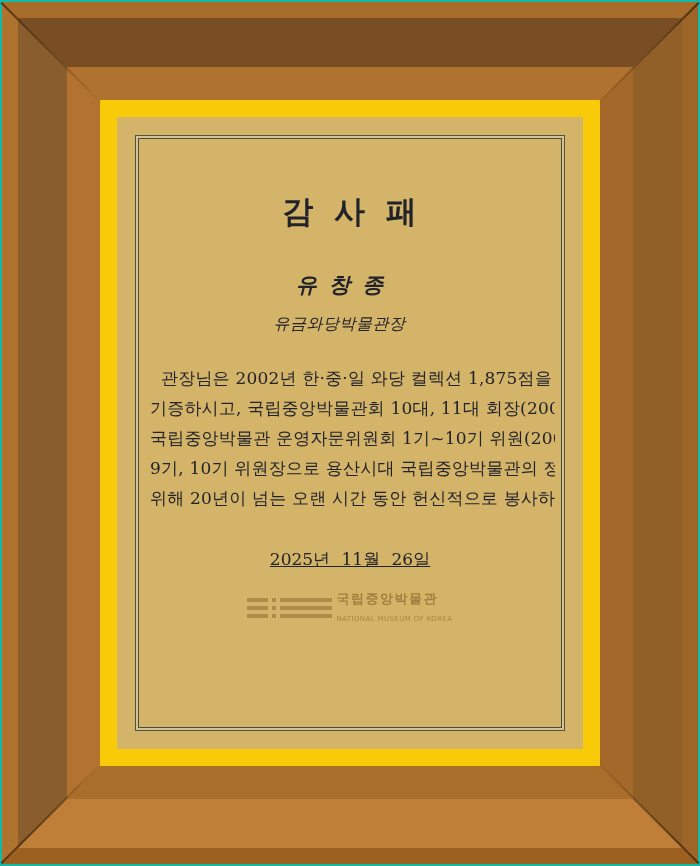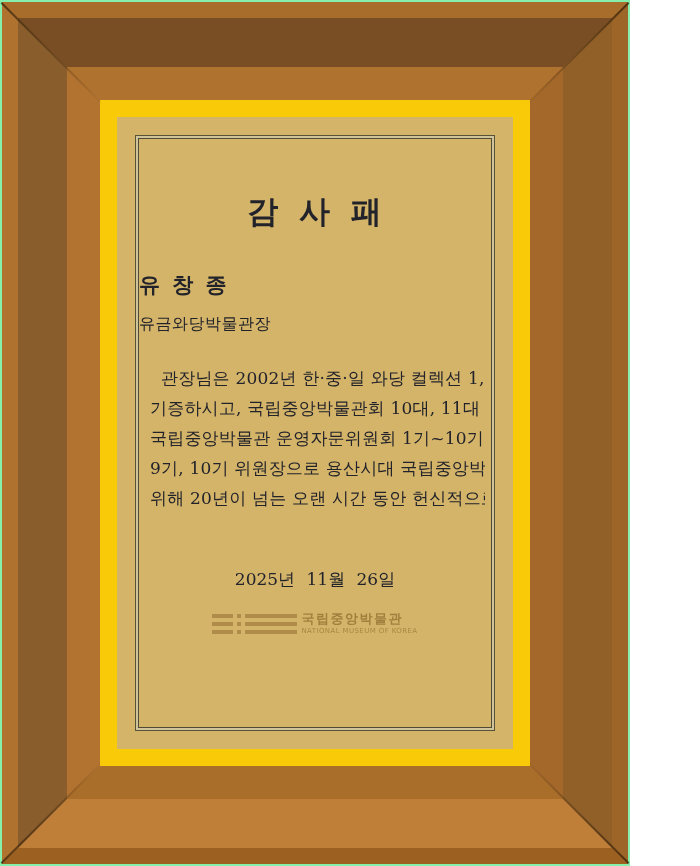--- a/index.html
+++ b/index.html
@@ -1,20 +1,20 @@
 <!DOCTYPE html>
 <html><head>
 <meta charset="utf-8">
 <style>
   html,body { margin:0; padding:0; background:#ffffff; }
   * { box-sizing: border-box; }
 
   .photo {
-    width:630px; height:866px;
-    background:#86efac;            
+    width:700px; height:866px;
+    background:#14b8a6;            
     padding:2px;
     position:relative;
     font-family:"DejaVu Serif","Liberation Serif",serif;
   }
 
   
   .frame-outer {
     width:100%; height:100%;
     border-style:solid; border-width:16px;
     border-color:#a86d2b #9d6527 #9c6120 #b0722f; 
@@ -68,46 +68,46 @@
   .content { width:100%; height:100%; color:#22222a; }
 
   
   .title {
     margin:54px 0 0 0;
     text-align:center;
     font-size:31px; font-weight:700;
     word-spacing:8px; letter-spacing:1px;
     line-height:36px;
   }
-  .recipient { margin-top:44px; text-align:left; padding-right:21px; }
+  .recipient { margin-top:44px; text-align:center; padding-right:21px;font-style:italic; }
   .recipient .name  { font-size:21px; font-weight:700; word-spacing:5px; line-height:24px; }
   .recipient .role  { font-size:16px; margin-top:17px; letter-spacing:0.5px; line-height:19px; }
 
   .body-text { margin-top:30px; padding:0 6px 0 11px; }
   .body-text .line {
     font-size:17px; line-height:30px;
     white-space:nowrap; overflow:hidden;
     letter-spacing:0.2px;
   }
   .body-text .line:first-child { text-indent:11px; }
 
-  .date-line { margin-top:56px; text-align:center; font-size:17px; word-spacing:6px; line-height:21px; }
+  .date-line { margin-top:36px; text-align:center; font-size:17px; word-spacing:6px; line-height:21px;text-decoration:underline; }
   .signature { margin-top:37px; text-align:center; font-size:20px; font-weight:600; word-spacing:6px; line-height:24px; }
 
   
   .logo { margin-top:21px; display:flex; justify-content:center; align-items:center; gap:4px; }
   .logo-mark { display:flex; flex-direction:column; gap:4px; }
   .logo-row  { display:flex; gap:4px; align-items:center; }
   .logo-row span { display:block; height:4px; background:#b08c4a; }
   .logo-row .b-short { width:21px; }
   .logo-row .b-dot   { width:4px;  }
   .logo-row .b-long  { width:52px; }
   .wordmark { text-align:left; font-family:"DejaVu Sans","Liberation Sans",sans-serif; }
   .wordmark .kr { font-size:13px; font-weight:700; letter-spacing:1.5px; color:#a1803e; line-height:15px; }
-  .wordmark .en { font-size:7px; letter-spacing:0.4px; color:#a8873f; line-height:9px; margin-top:1px; }
+  .wordmark .en { font-size:7px; letter-spacing:0.4px; color:#a8873f; line-height:9px; margin-top:9px; }
 </style>
 </head>
 <body>
 
 <div class="photo">
   <div class="frame-outer">
     <div class="frame-middle">
       <div class="frame-inner">
         <div class="mat">
           <div class="plate">

